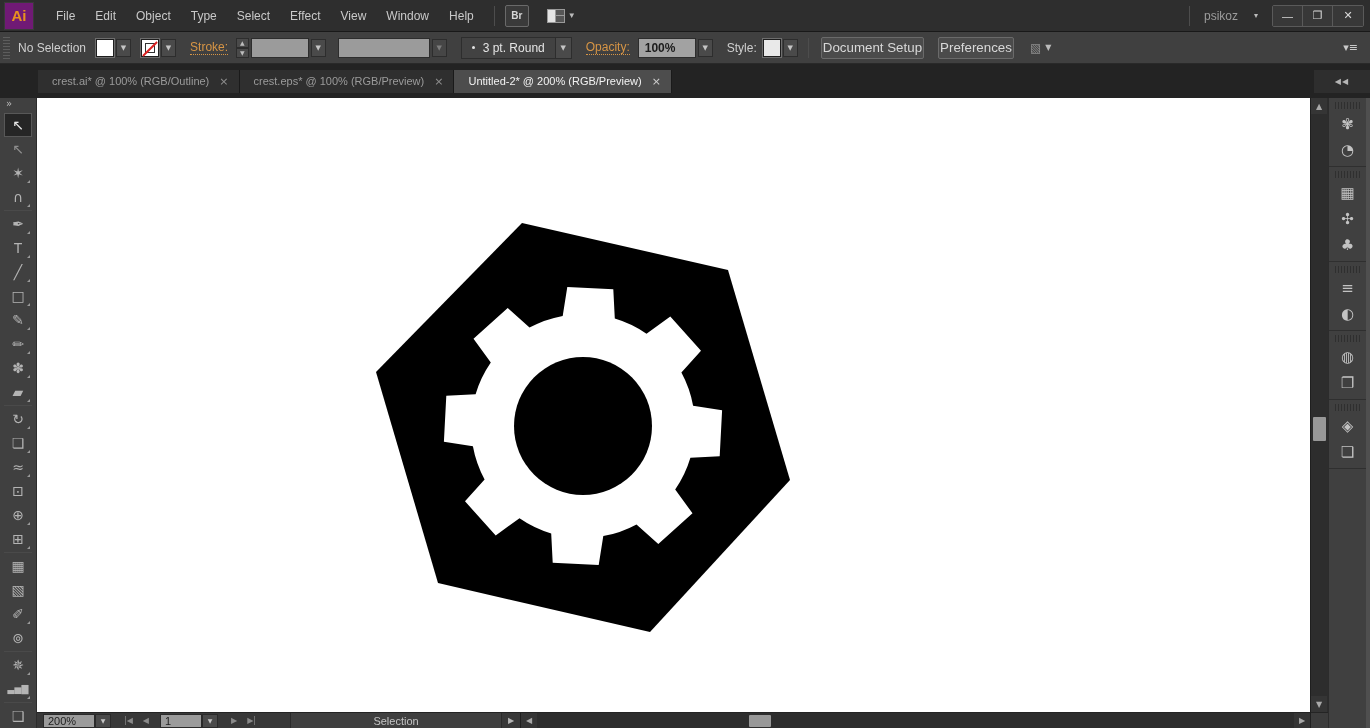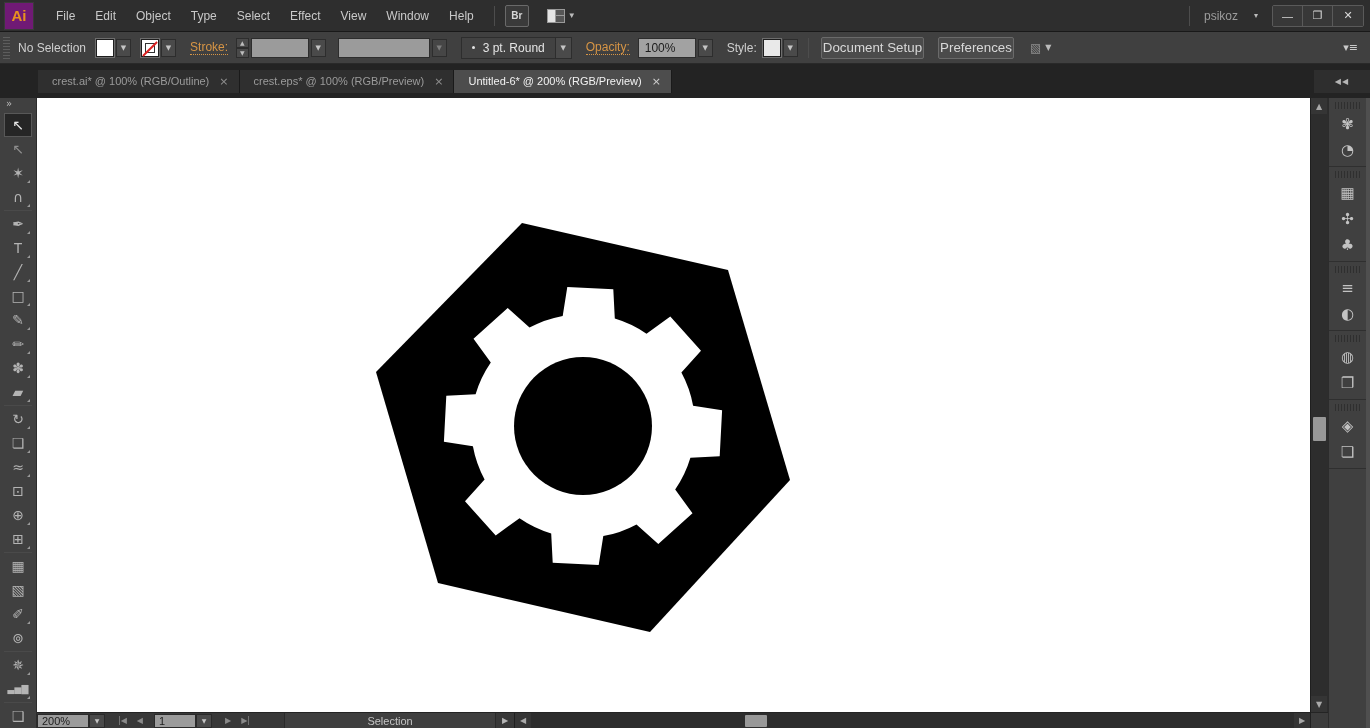--- a/index.html
+++ b/index.html
@@ -72,21 +72,21 @@
   .tool-sep { width:28px; height:1px; background:#343434; border-bottom:1px solid #4a4a4a; margin:1px 0; flex:0 0 auto; }
   .tool.dim { color:#8e8e8e; }
 
   .center-col { flex:1; display:flex; flex-direction:column; min-width:0; }
   .canvas { flex:1; background:#ffffff; position:relative; overflow:hidden; }
   .canvas svg { position:absolute; left:0; top:0; }
 
   
   .statusrow { height:16px; background:#383838; border-top:1px solid #242424; display:flex; align-items:center; font-size:11px; color:#bdbdbd; flex:0 0 auto; }
   .zoom-field, .ab-field { height:14px; background:#9b9b9b; color:#1d1d1d; display:flex; align-items:center; padding:0 4px; border:1px solid #2a2a2a; }
-  .zoom-field { width:52px; }
+  .zoom-field { width:52px; margin-left:6px; }
   .ab-field { width:42px; }
   .mini-dd { width:16px; height:14px; background:#4a4a4a; border:1px solid #2a2a2a; color:#c5c5c5; font-size:6px; display:flex; align-items:center; justify-content:center; }
   .nav-btn { color:#8a8a8a; font-size:8px; padding:0 5px; display:flex; align-items:center; }
   .status-box { margin-left:29px; width:212px; height:16px; background:#3f3f3f; border-left:1px solid #2a2a2a; border-right:1px solid #2a2a2a; display:flex; align-items:center; justify-content:center; color:#c4c4c4; }
   .status-next { color:#b5b5b5; font-size:8px; padding:0 6px; }
   .hscroll { flex:1; height:16px; display:flex; align-items:center; background:#2d2d2d; border-left:1px solid #1f1f1f; }
   .scroll-arrow { width:16px; height:16px; display:flex; align-items:center; justify-content:center; color:#a9a9a9; font-size:8px; background:#353535; }
   .htrack { flex:1; height:16px; position:relative; }
   .hthumb { position:absolute; top:2px; height:12px; width:22px; left:28%; background:#989898; border-radius:1px; }
 
@@ -170,21 +170,21 @@
       <span class="dd-arrow icon" style="background:#464646;color:#7d7d7d;">▼</span>
     </div>
     <div class="combo">
       <span class="val">
           <span class="dot"></span>
           <span>3 pt. Round</span>
         </span>
       <span class="dd icon">▼</span>
     </div>
     <span class="link-label">Opacity:</span>
-    <div style="display:flex;align-items:center;">
+    <div style="display:flex;align-items:center;font-weight:bold;">
       <span class="opt-field">100%</span>
       <span class="dd-arrow icon">▼</span>
     </div>
     <span class="opt-label" style="margin-left:14px;">Style:</span>
     <div class="swatch-wrap" style="margin-left:6px;">
       <span class="swatch" style="background:#e9e9e9;"></span>
       <span class="dd-arrow icon">▼</span>
     </div>
     <div class="tb-sep"></div>
     <button class="opt-btn" style="margin-left:2px;">Document Setup</button>
@@ -200,21 +200,21 @@
     <div class="tabs">
       <div class="tab">
         <span>crest.ai* @ 100% (RGB/Outline)</span>
         <span class="close icon">×</span>
       </div>
       <div class="tab">
         <span>crest.eps* @ 100% (RGB/Preview)</span>
         <span class="close icon">×</span>
       </div>
       <div class="tab active">
-        <span>Untitled-6* @ 200% (RGB/Preview)</span>
+        <span>Untitled-2* @ 200% (RGB/Preview)</span>
         <span class="close icon">×</span>
       </div>
     </div>
     <div class="tabrow-spacer"></div>
     <div class="dock-collapse icon">◀◀</div>
   </div>
 
   <div class="main">
 
     <div class="toolbar">

